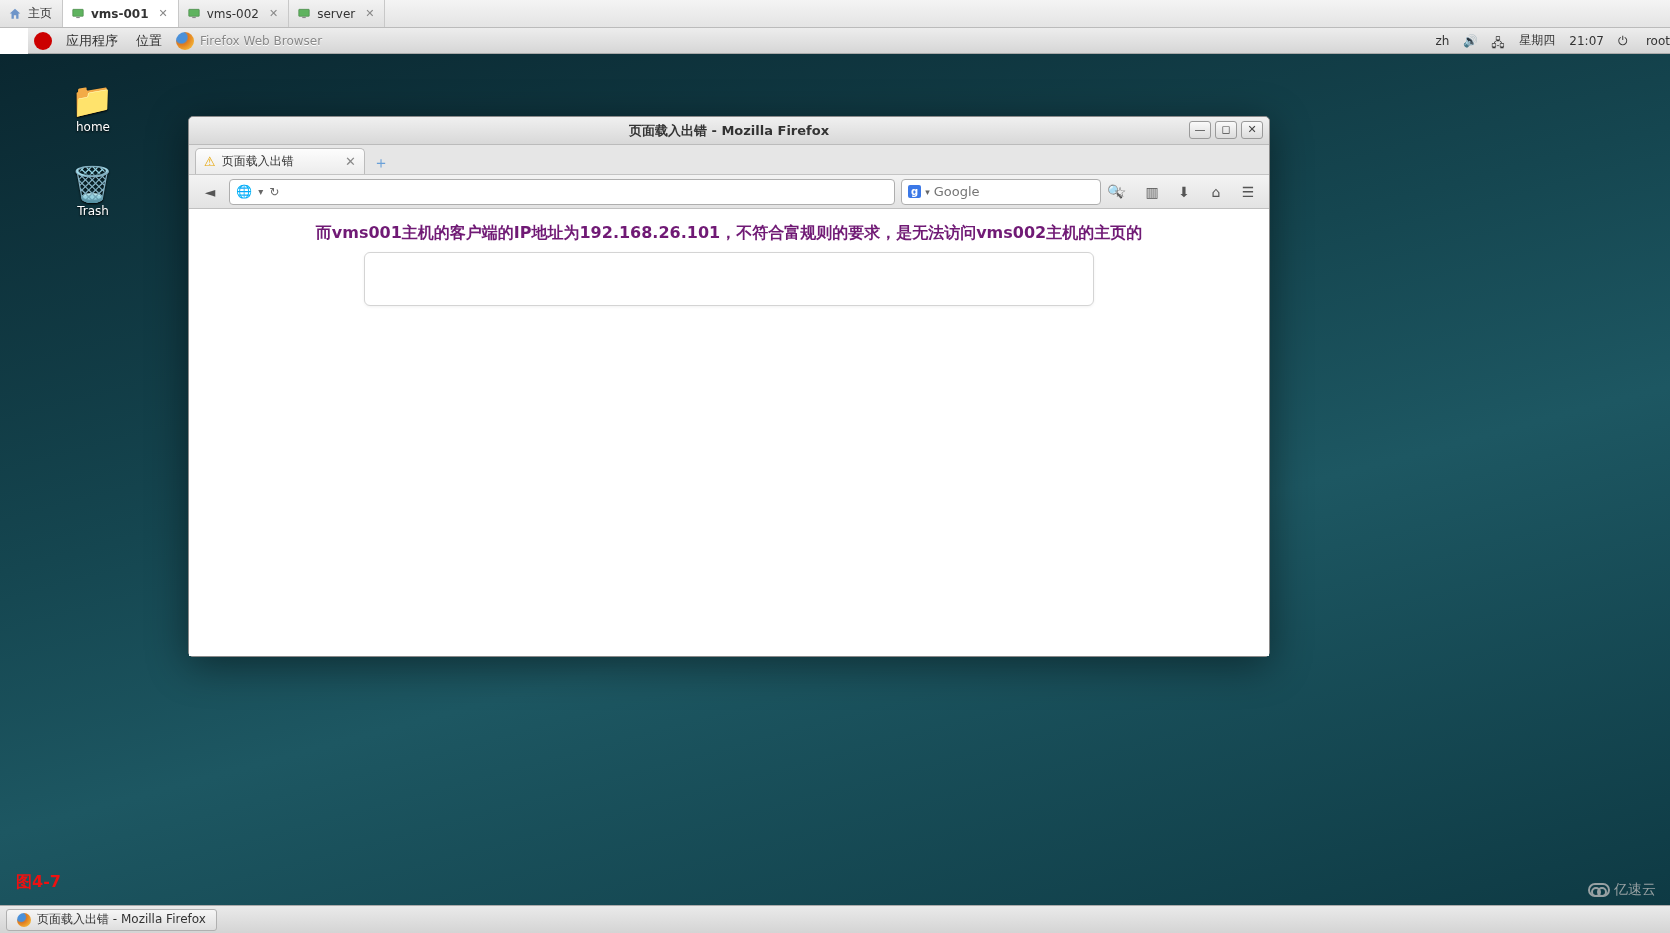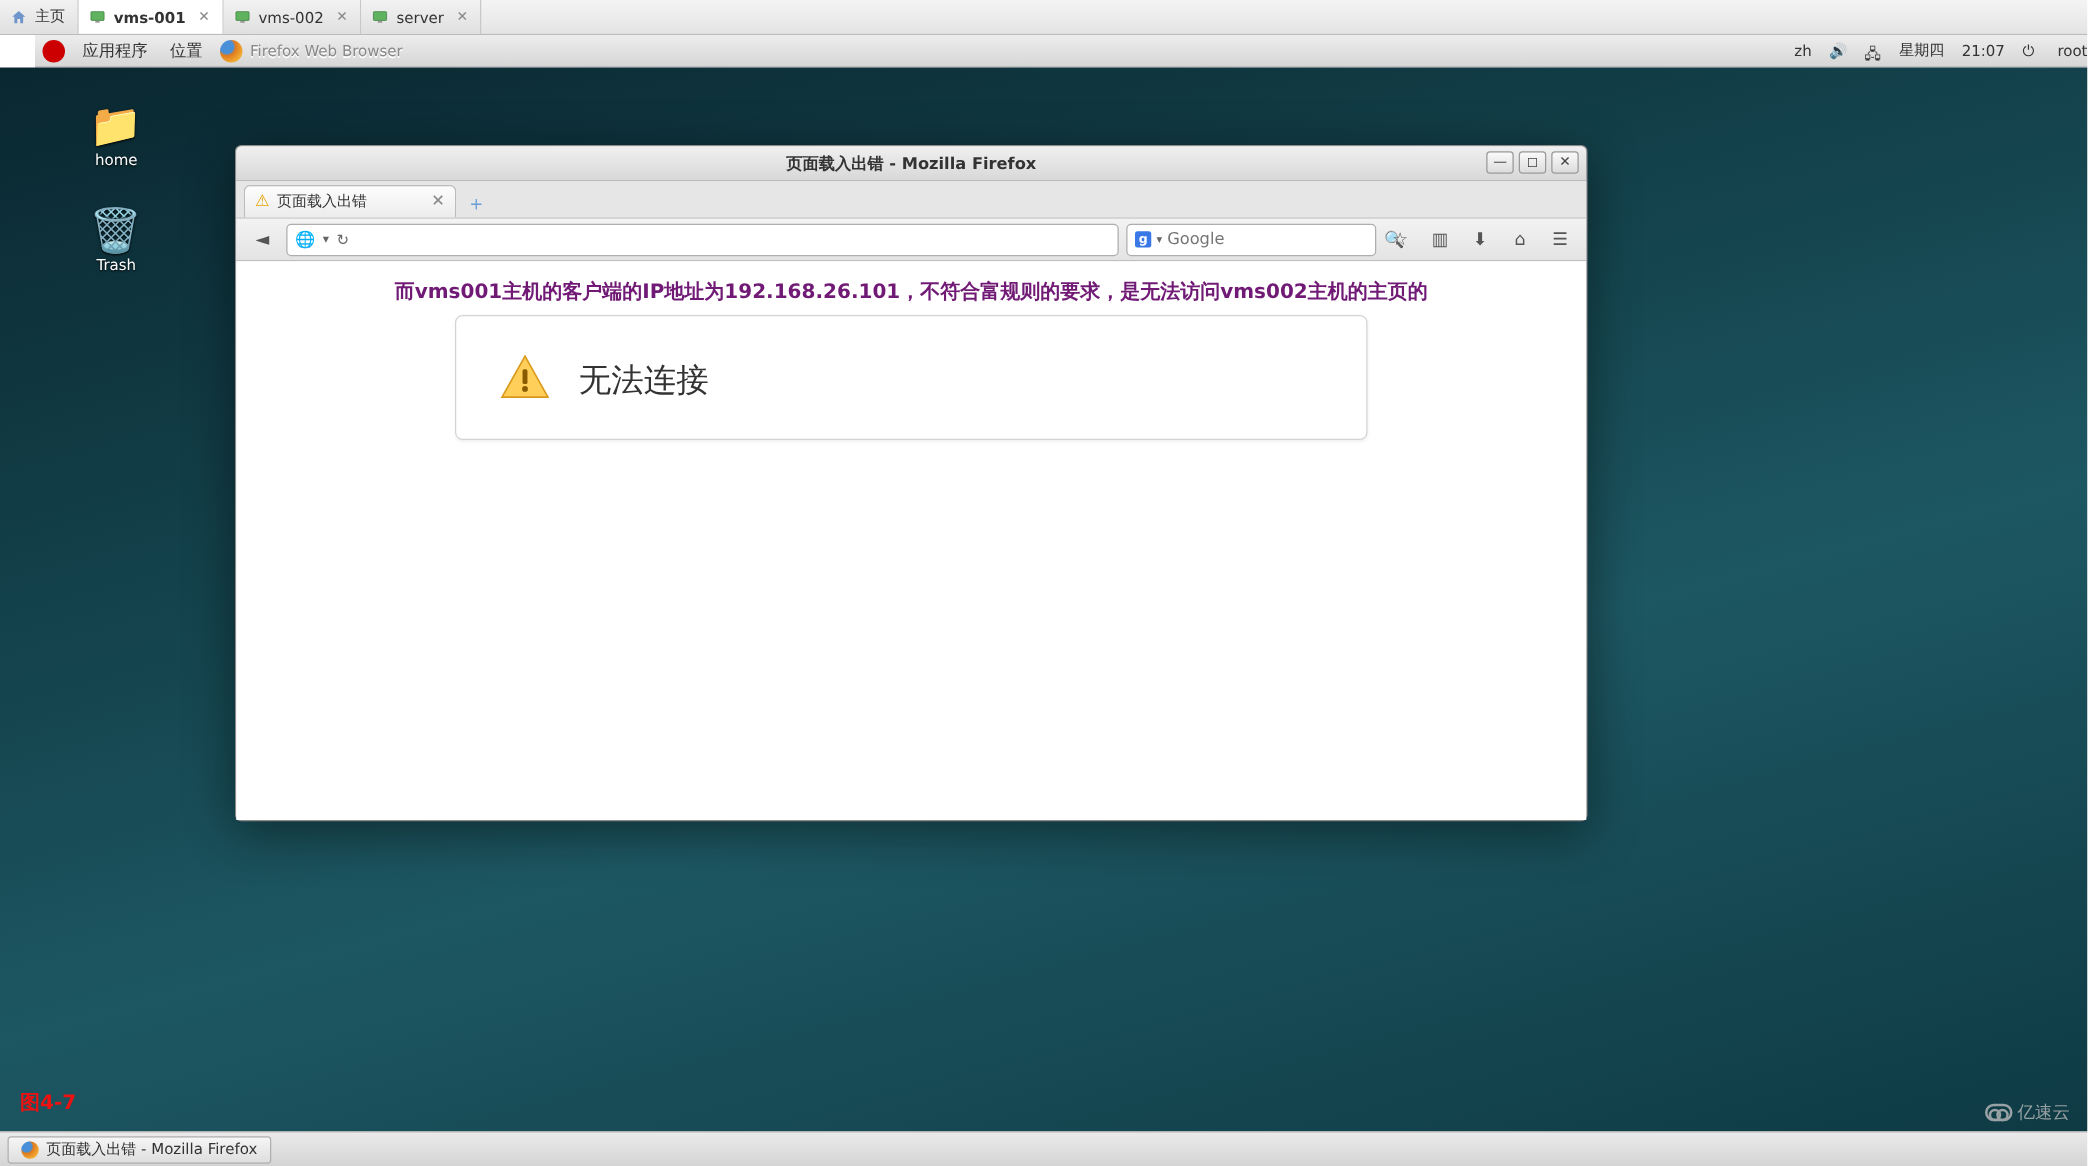--- a/index.html
+++ b/index.html
@@ -190,30 +190,20 @@
       <button class="tb-btn">▥</button>
       <button class="tb-btn">⬇</button>
       <button class="tb-btn">⌂</button>
       <button class="tb-btn">☰</button>
     </div>
 
     <div class="ffw-content">
       <div class="anno">而vms001主机的客户端的IP地址为192.168.26.101，不符合富规则的要求，是无法访问vms002主机的主页的</div>
 
       <div class="errcard">
-        <div class="errhead">
-          <div class="erricon">
-            <svg width="42" height="42" viewBox="0 0 64 64">
-              <path d="M32 6 L60 56 H4 Z" fill="#ffcf5a" stroke="#d99a1b" stroke-width="2"></path>
-              <rect x="29" y="22" width="6" height="18" rx="2" fill="#8a5a00"></rect>
-              <circle cx="32" cy="46" r="3.5" fill="#8a5a00"></circle>
-            </svg>
-          </div>
-          <h1 class="errtitle">无法连接</h1>
-        </div>
       </div>
     </div>
   </div>
 </div>
 
 <div class="figlabel">图4-7</div>
 <div class="watermark">
   <span class="wmico"></span>
   <span>亿速云</span>
 </div>

